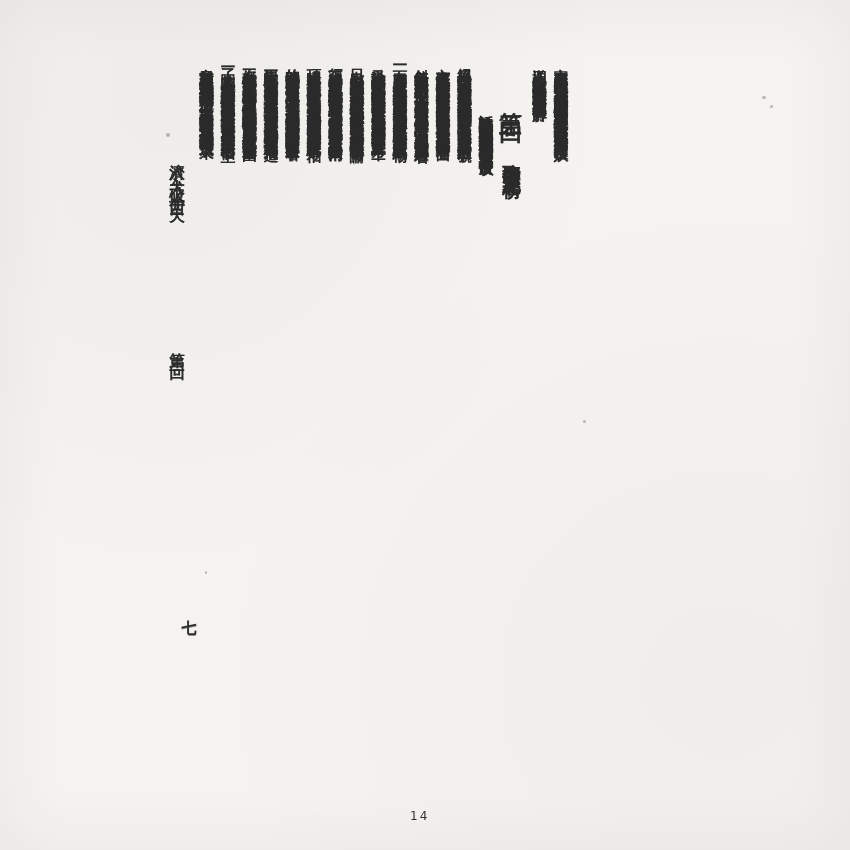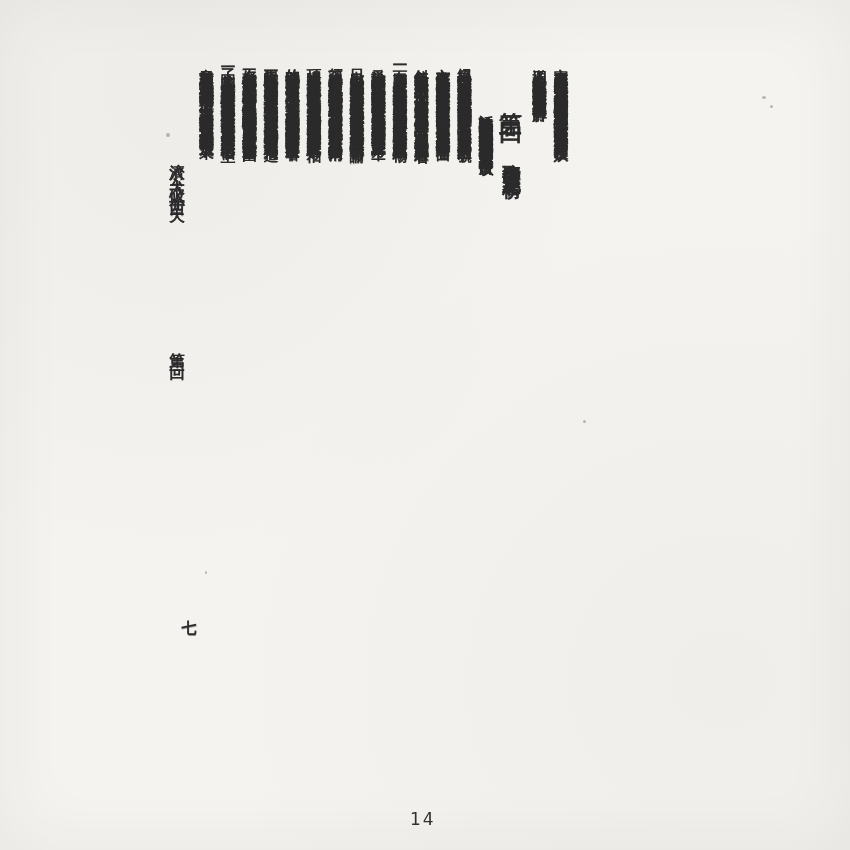--- a/index.html
+++ b/index.html
@@ -42,21 +42,21 @@
     position:absolute;writing-mode:vertical-rl;text-orientation:upright;
     color:#2b2b2b;font-weight:600;white-space:nowrap;
     text-shadow:0.3px 0.3px 0.6px rgba(20,20,20,0.45);
   }
   .running-title{left:161px;top:151px;width:26px;font-size:15.5px;letter-spacing:7.5px;}
   .running-chapter{left:161px;top:340px;width:26px;font-size:15.5px;letter-spacing:6.5px;}
   .folio{left:176px;top:608px;width:22px;font-size:15px;}
   .page-number{
     position:absolute;left:410px;top:809px;
     font-family:"DejaVu Sans","Liberation Sans",sans-serif;
-    font-size:17px;letter-spacing:2px;color:#33322f;
+    font-size:12px;letter-spacing:2px;color:#33322f;
   }
   .speck{position:absolute;background:#6f6d66;border-radius:50%;opacity:0.45;}
   .sp1{left:762px;top:96px;width:4px;height:3px;}
   .sp2{left:770px;top:105px;width:3px;height:3px;}
   .sp3{left:166px;top:133px;width:4px;height:4px;}
   .sp4{left:583px;top:420px;width:3px;height:3px;}
   .sp5{left:205px;top:571px;width:2px;height:3px;}
 </style>
 </head>
 <body>

